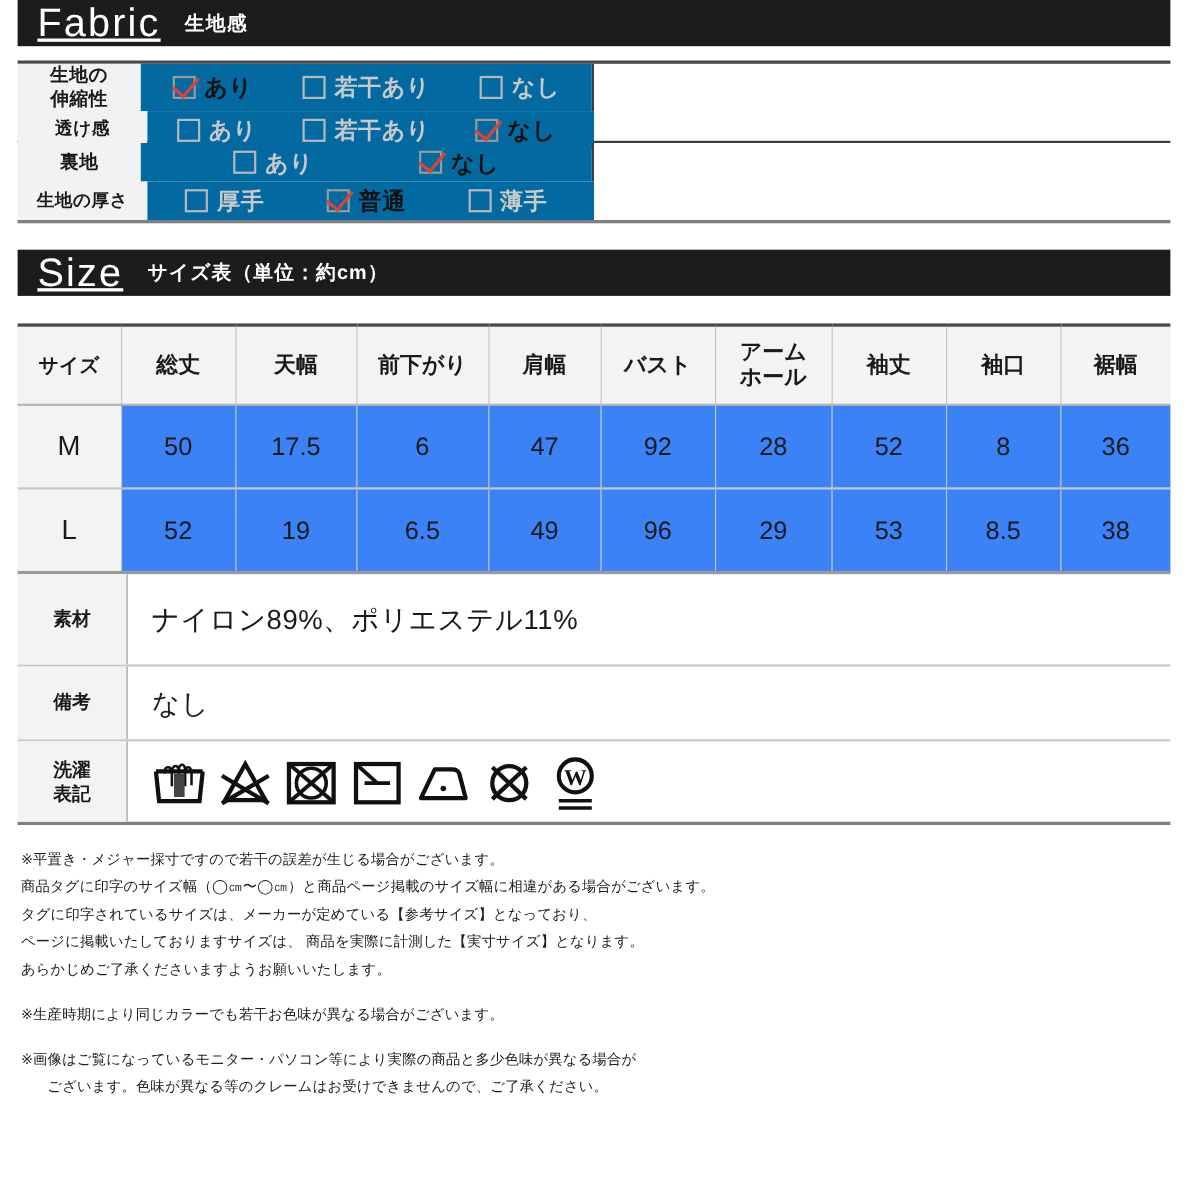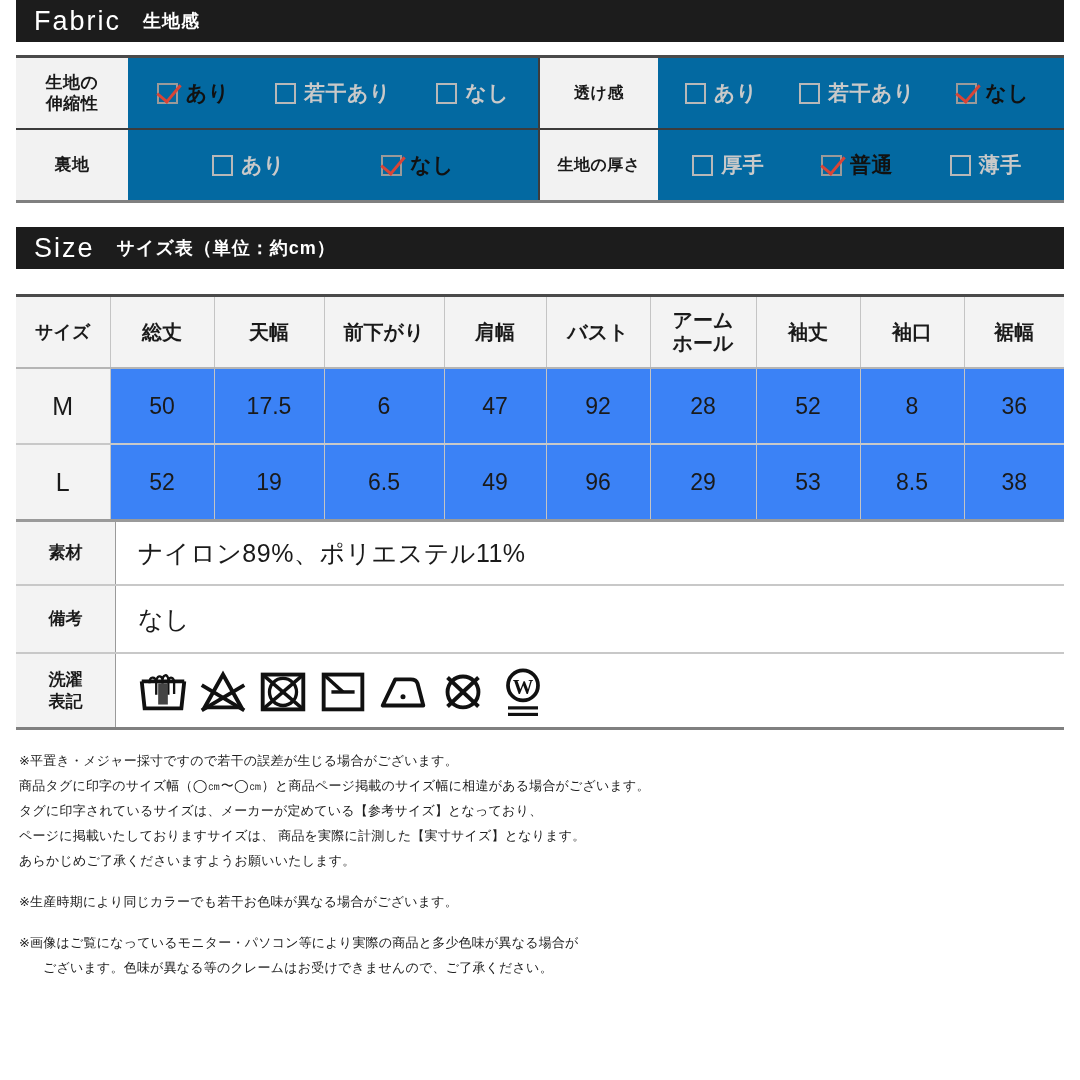--- a/index.html
+++ b/index.html
@@ -26,42 +26,44 @@
   .section-bar {
     background: #1c1c1c;
     color: #ffffff;
     height: 42px;
     display: flex;
     align-items: center;
     padding-left: 18px;
     box-sizing: border-box;
   }
   .section-bar .en {
-    font-size: 27px;
+    font-size: 36px;
     font-weight: 500;
     letter-spacing: 2.0px;
     line-height: 1;
+    text-decoration: underline;
   }
   .section-bar .jp {
     font-size: 18px;
     font-weight: 600;
     margin-left: 22px;
     letter-spacing: 1px;
     line-height: 1;
   }
 
   
   .fabric-wrap {
     margin-top: 13px;
     border-top: 3px solid #4a4a4a;
     border-bottom: 3px solid #808080;
   }
   .fabric-row {
     display: flex;
     height: 70px;
+    flex-direction: column;
   }
   .fabric-row.top {
     border-bottom: 2px solid #3c3c3c;
   }
   .fabric-half {
     display: flex;
     flex: 0 0 50%;
     width: 50%;
     box-sizing: border-box;
   }
@@ -212,21 +214,21 @@
   .info-value {
     flex: 1;
     display: flex;
     align-items: center;
     padding-left: 22px;
     font-size: 25px;
     font-weight: 500;
     letter-spacing: 0.5px;
     box-sizing: border-box;
   }
-  .info-row.material { height: 64px; }
+  .info-row.material { height: 84px; }
   .info-row.remarks  { height: 68px; }
   .info-row.care     { height: 76px; }
   .care-icons {
     flex: 1;
     display: flex;
     align-items: center;
     padding-left: 18px;
     gap: 2px;
     box-sizing: border-box;
   }

